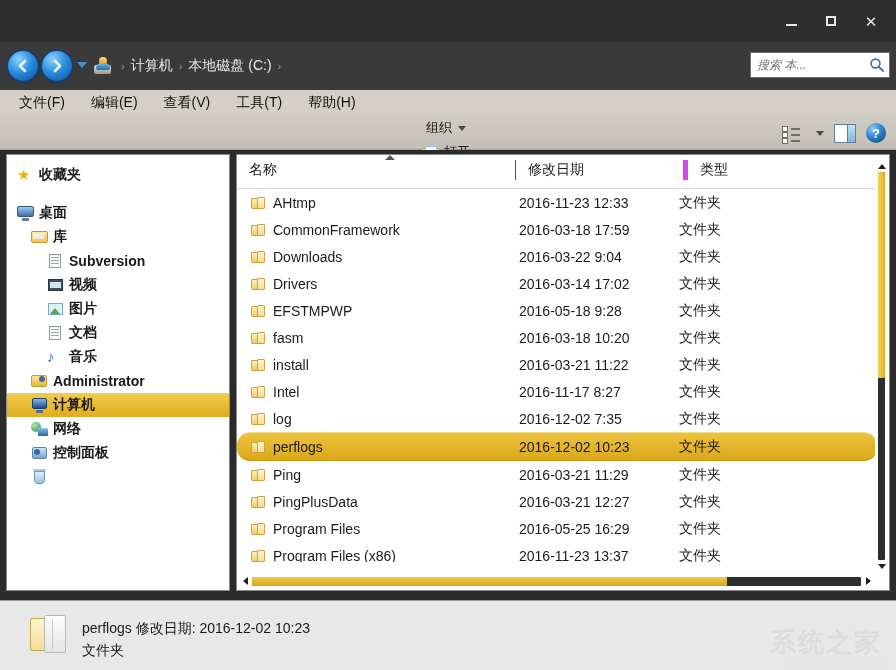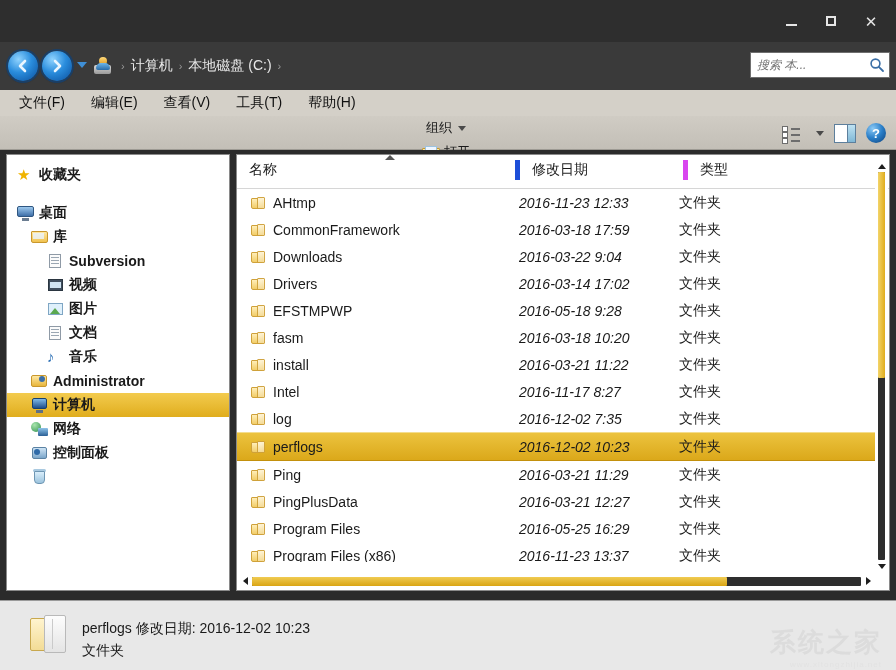--- a/index.html
+++ b/index.html
@@ -136,27 +136,27 @@
 
   
   .listpane{position:absolute;left:236px;top:4px;width:654px;height:437px;background:#fff;
             border:1px solid #8a8a8a;box-sizing:border-box;overflow:hidden;}
   .sortmark{position:absolute;left:148px;top:0;width:0;height:0;
             border-left:5px solid transparent;border-right:5px solid transparent;border-bottom:5px solid #555;}
   .colhead{position:absolute;left:0;top:5px;width:654px;height:28px;display:flex;align-items:flex-start;
            background:#fff;border-bottom:1px solid #d6d6d6;font-size:14px;color:#1a1a1a;gap:8px;}
   .ch{padding-left:12px;box-sizing:border-box;height:20px;display:flex;align-items:center;cursor:default;}
   .ch.nm{width:270px;}
-  .ch.dt{width:160px;border-left:5px solid #1d4ed8;}
+  .ch.dt{width:160px;border-left:1px solid #1d4ed8;}
   .ch.tp{width:120px;border-left:5px solid #d946ef;}
   .rows{position:absolute;left:0;top:34px;width:640px;height:373px;overflow:hidden;}
   .frow{display:flex;align-items:center;height:27px;font-size:14px;color:#1a1a1a;cursor:default;}
-  .frow.sel{background:linear-gradient(#ecc33e,#dba81a);border-top:1px solid #f4dd8e;border-bottom:1px solid #c3900c;}
+  .frow.sel{background:linear-gradient(#ecc33e,#dba81a);border-top:1px solid #f4dd8e;border-bottom:1px solid #c3900c;border-radius:13px;}
   .fname{width:270px;display:flex;align-items:center;padding-left:14px;box-sizing:border-box;white-space:nowrap;}
-  .fdate{width:160px;padding-left:12px;box-sizing:border-box;white-space:nowrap;font-style:italic;}
+  .fdate{width:160px;padding-left:12px;box-sizing:border-box;white-space:nowrap;}
   .ftype{width:120px;padding-left:12px;box-sizing:border-box;white-space:nowrap;}
   .ficon{width:14px;height:14px;position:relative;margin-right:8px;flex:none;}
   .ficon .a{position:absolute;left:0;top:2px;width:12px;height:11px;border-radius:1px 2px 2px 2px;
      background:linear-gradient(#ffeeb8,#f2cd68);border:1px solid #cfa13a;box-sizing:border-box;}
   .ficon .b{position:absolute;left:6px;top:1px;width:8px;height:12px;border-radius:1px;
      background:linear-gradient(#fff6d9,#f6dd9a);border:1px solid #cfa13a;box-sizing:border-box;opacity:.95;}
 
   
   .vsb{position:absolute;right:1px;top:5px;width:13px;bottom:18px;background:#ffffff;}
   .vsb .arrow{width:13px;height:12px;display:flex;align-items:center;justify-content:center;}

